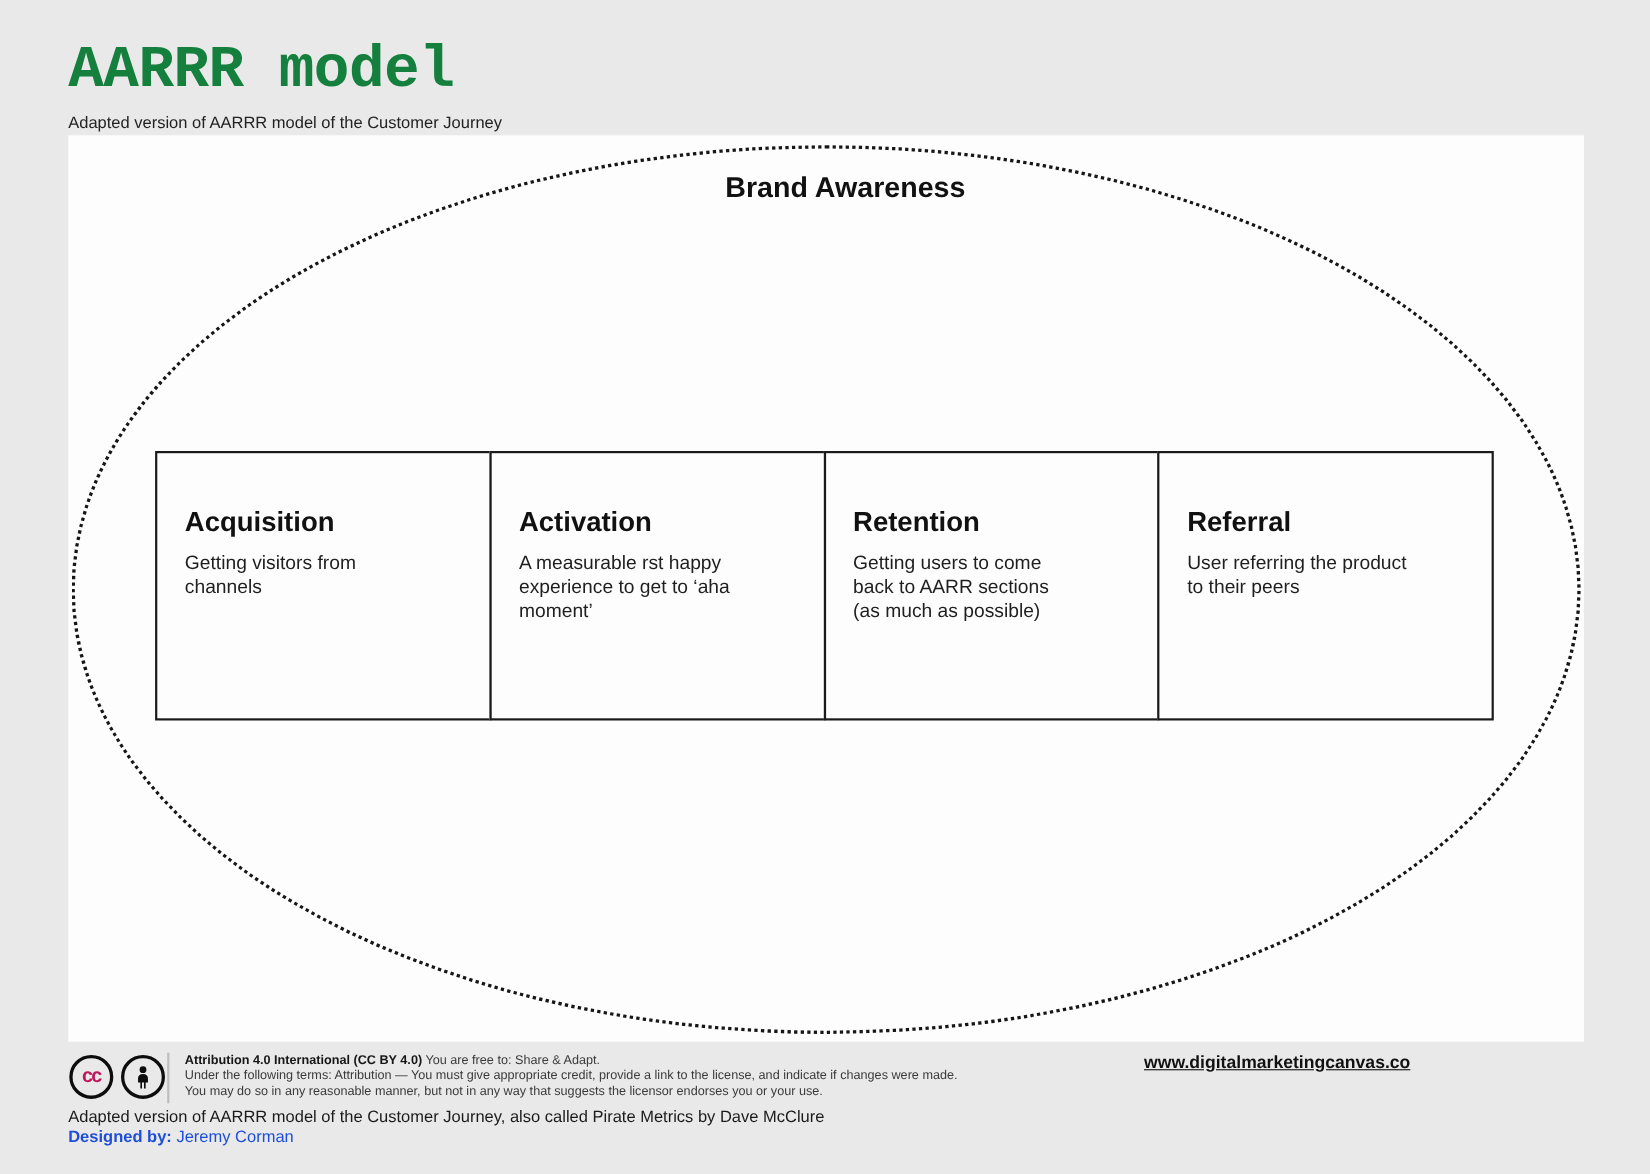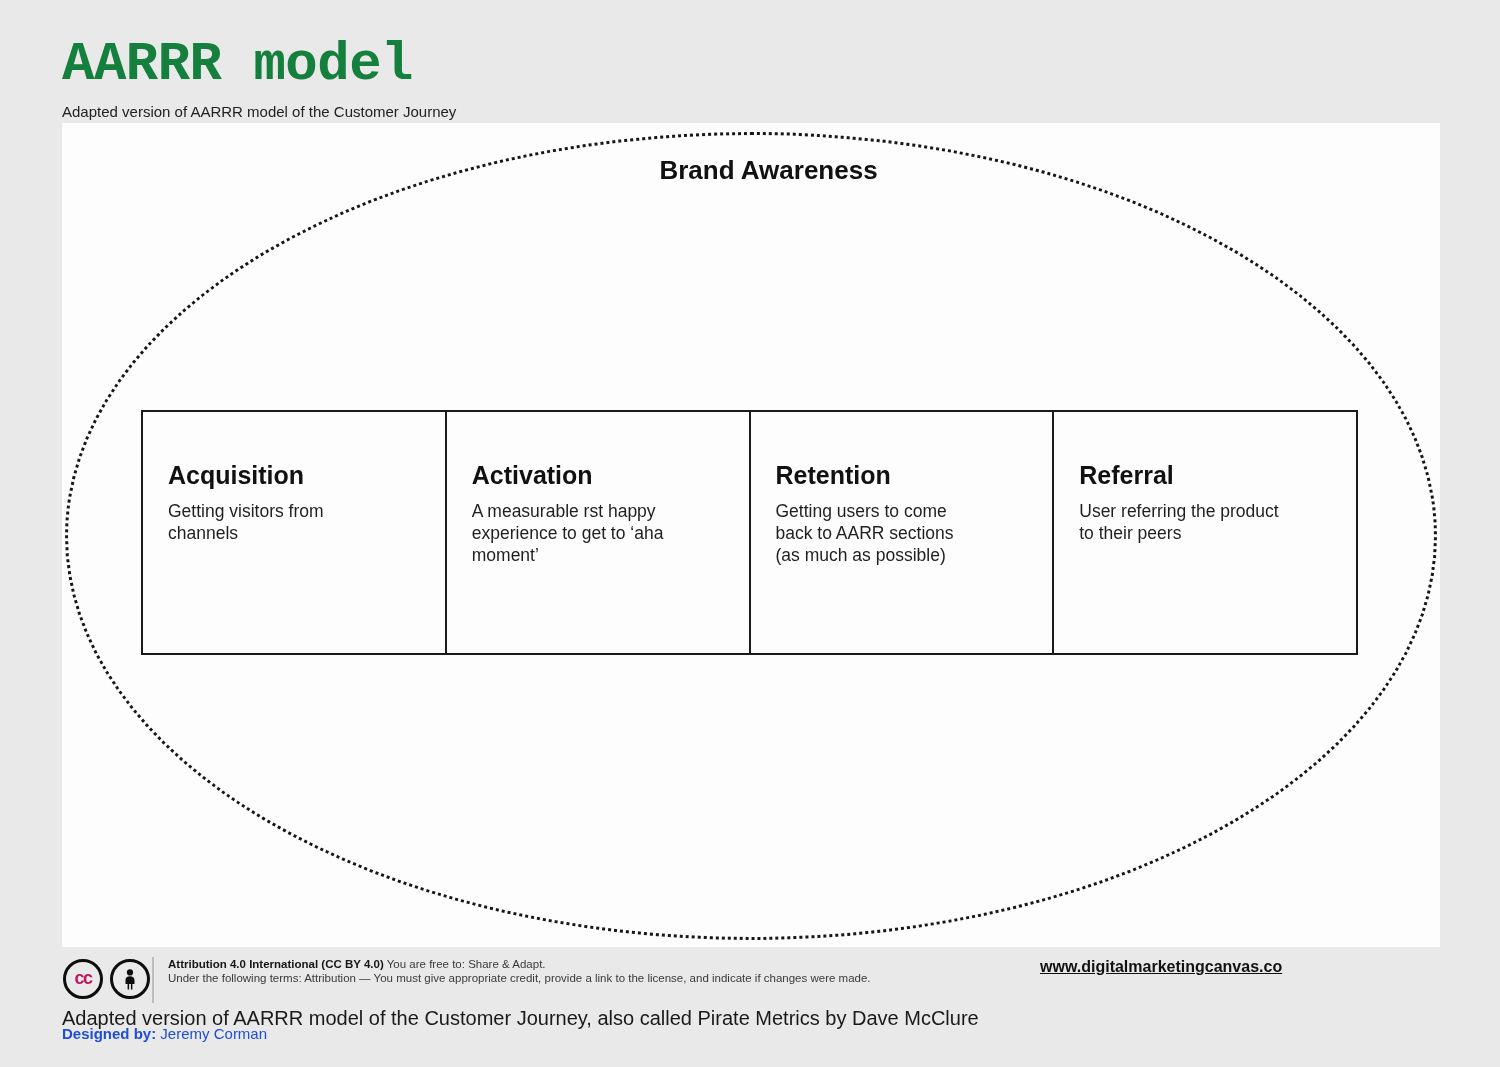--- a/index.html
+++ b/index.html
@@ -85,21 +85,21 @@
   }
   .license .bold { font-weight: 700; color: #161616; }
   .website {
     position: absolute; left: 1040px; top: 958px; width: 400px;
     font-size: 16px; font-weight: 700; color: #111;
     text-decoration: underline;
     cursor: pointer;
   }
   .credit-line {
     position: absolute; left: 62px; top: 1007px;
-    font-size: 20px; color: #1a1a1a;
+    font-size: 15px; color: #1a1a1a;
   }
   .designed-line {
     position: absolute; left: 62px; top: 1025px;
     font-size: 15px; color: #1d4ed8;
   }
   .designed-line .bold { font-weight: 700; }
 </style>
 </head>
 <body>
 
@@ -147,20 +147,21 @@
   </div>
 
   <div class="footer-divider"></div>
 
   <div class="license">
     <div>
       <span class="bold">Attribution 4.0 International (CC BY 4.0)</span>
       <span>You are free to: Share &amp; Adapt.</span>
     </div>
     <div>Under the following terms: Attribution — You must give appropriate credit, provide a link to the license, and indicate if changes were made.</div>
+    <div>You may do so in any reasonable manner, but not in any way that suggests the licensor endorses you or your use.</div>
   </div>
 
   <div class="website">www.digitalmarketingcanvas.co</div>
 
   <div class="credit-line">Adapted version of AARRR model of the Customer Journey, also called Pirate Metrics by Dave McClure</div>
 
   <div class="designed-line">
     <span class="bold">Designed by:</span>
     <span>Jeremy Corman</span>
   </div>

